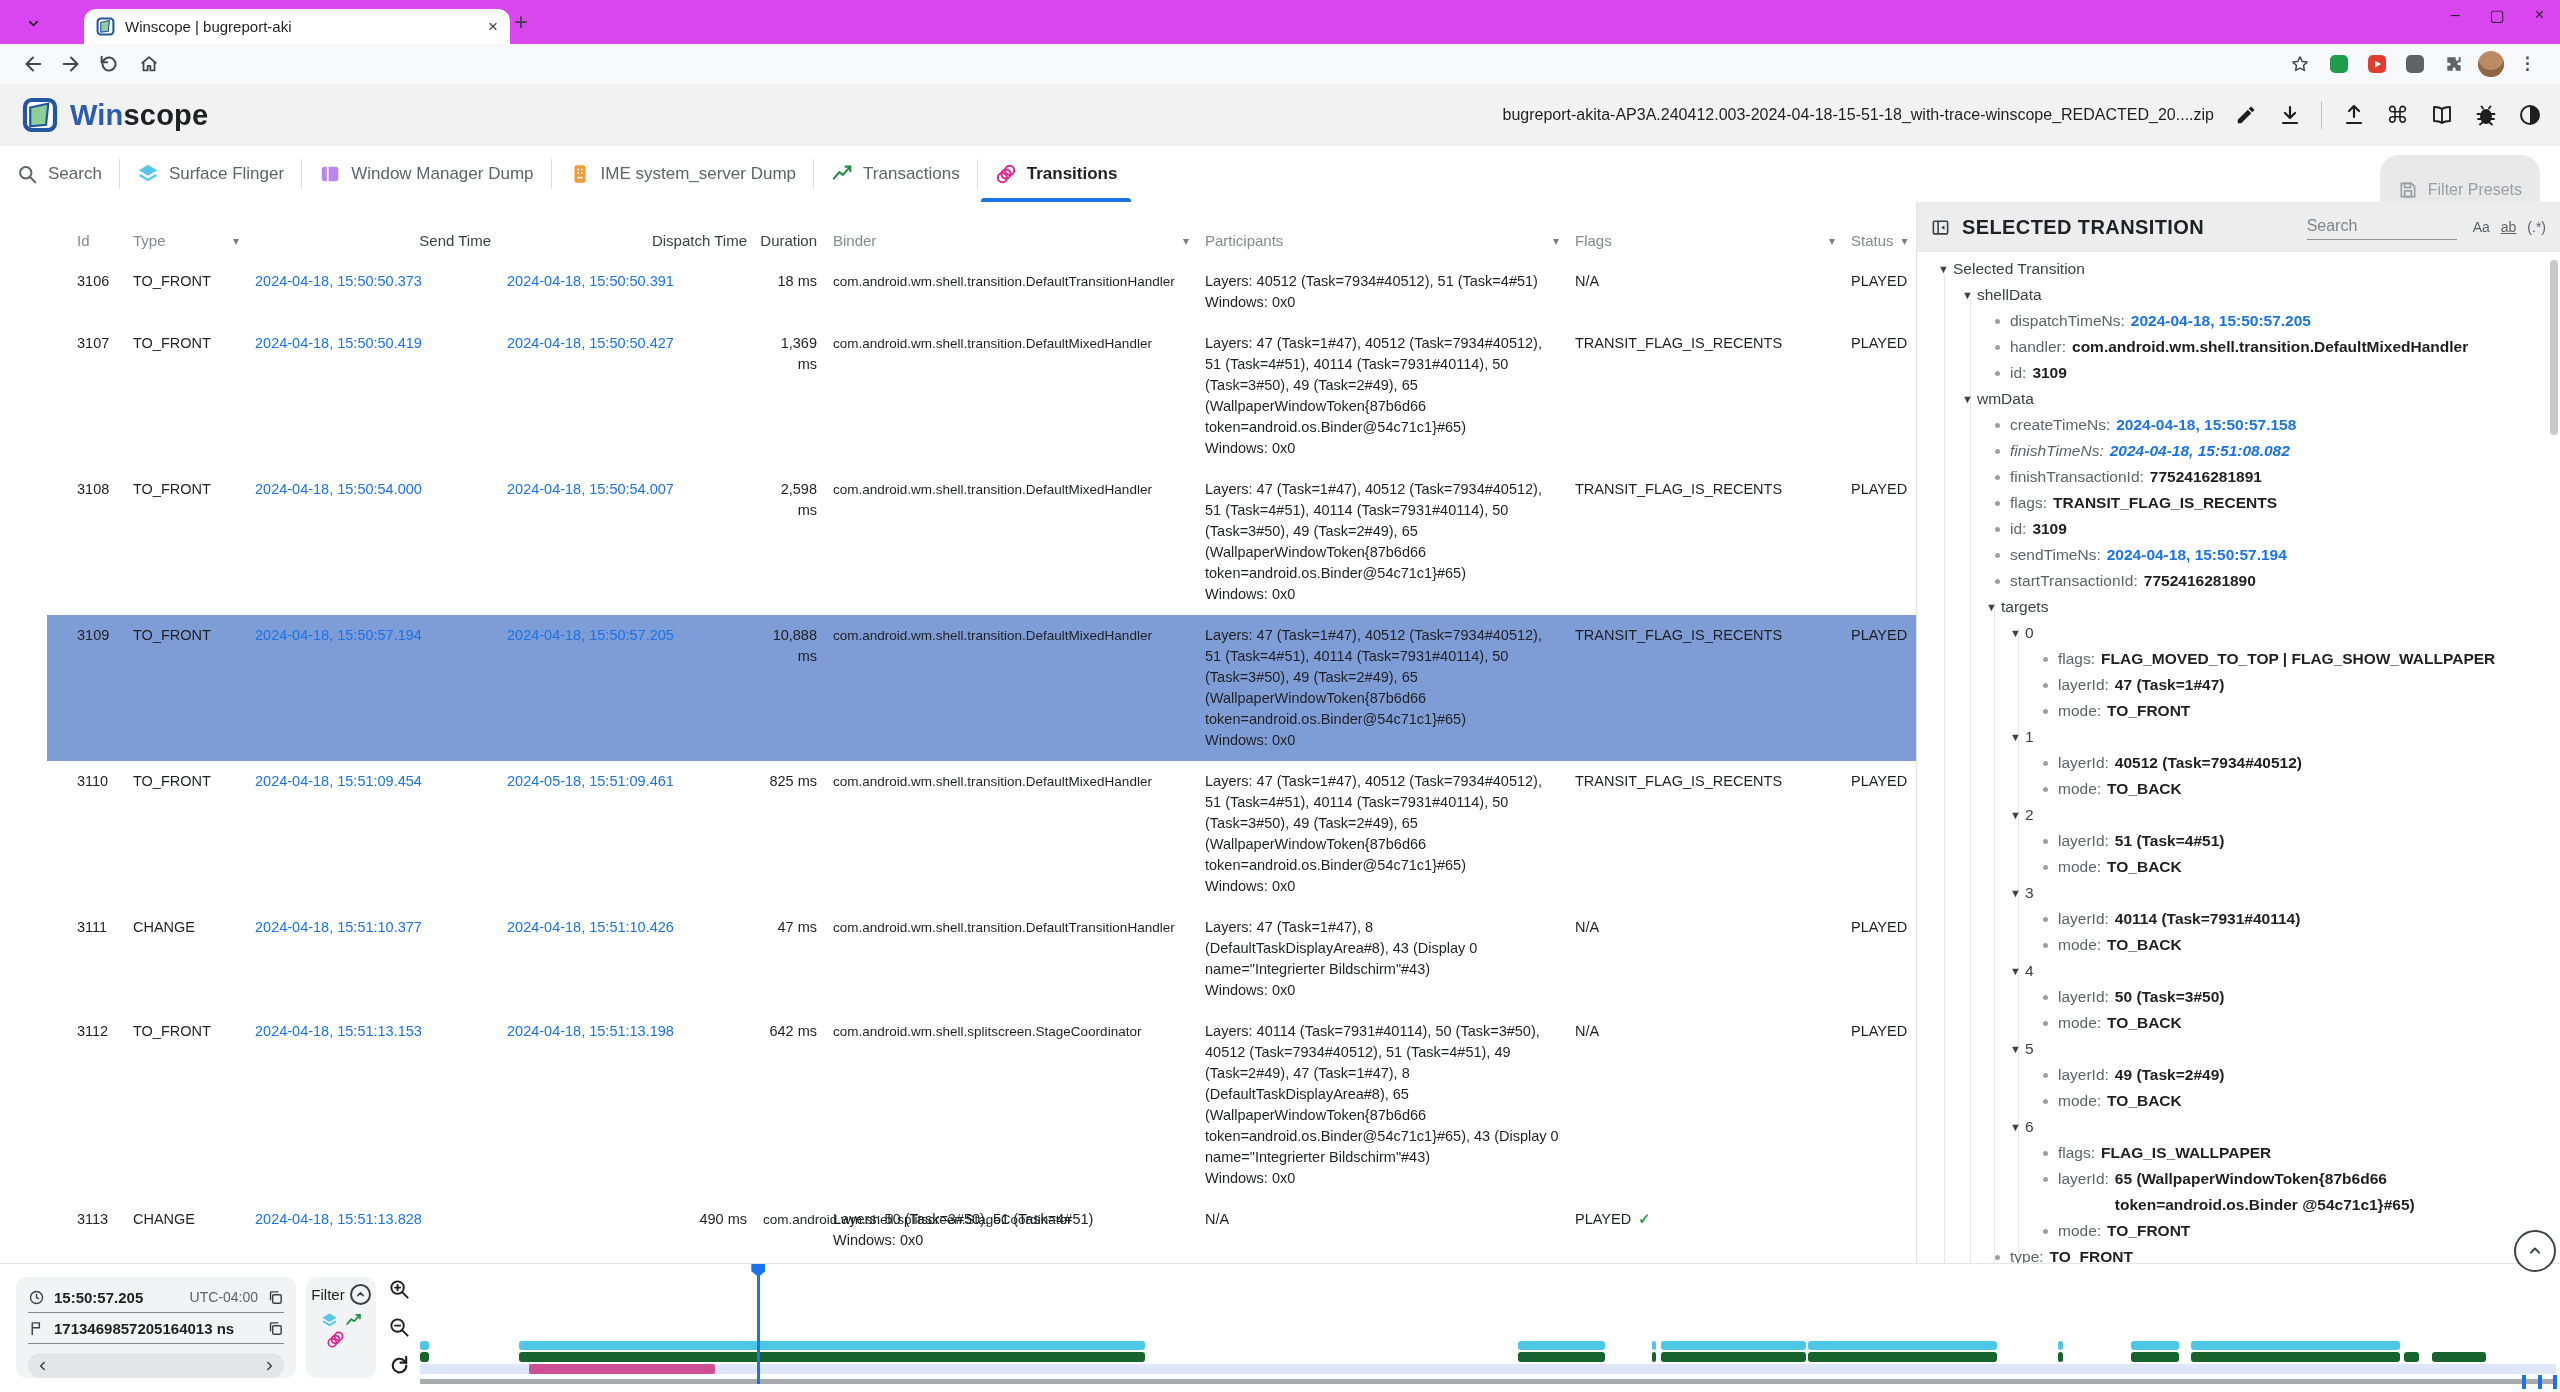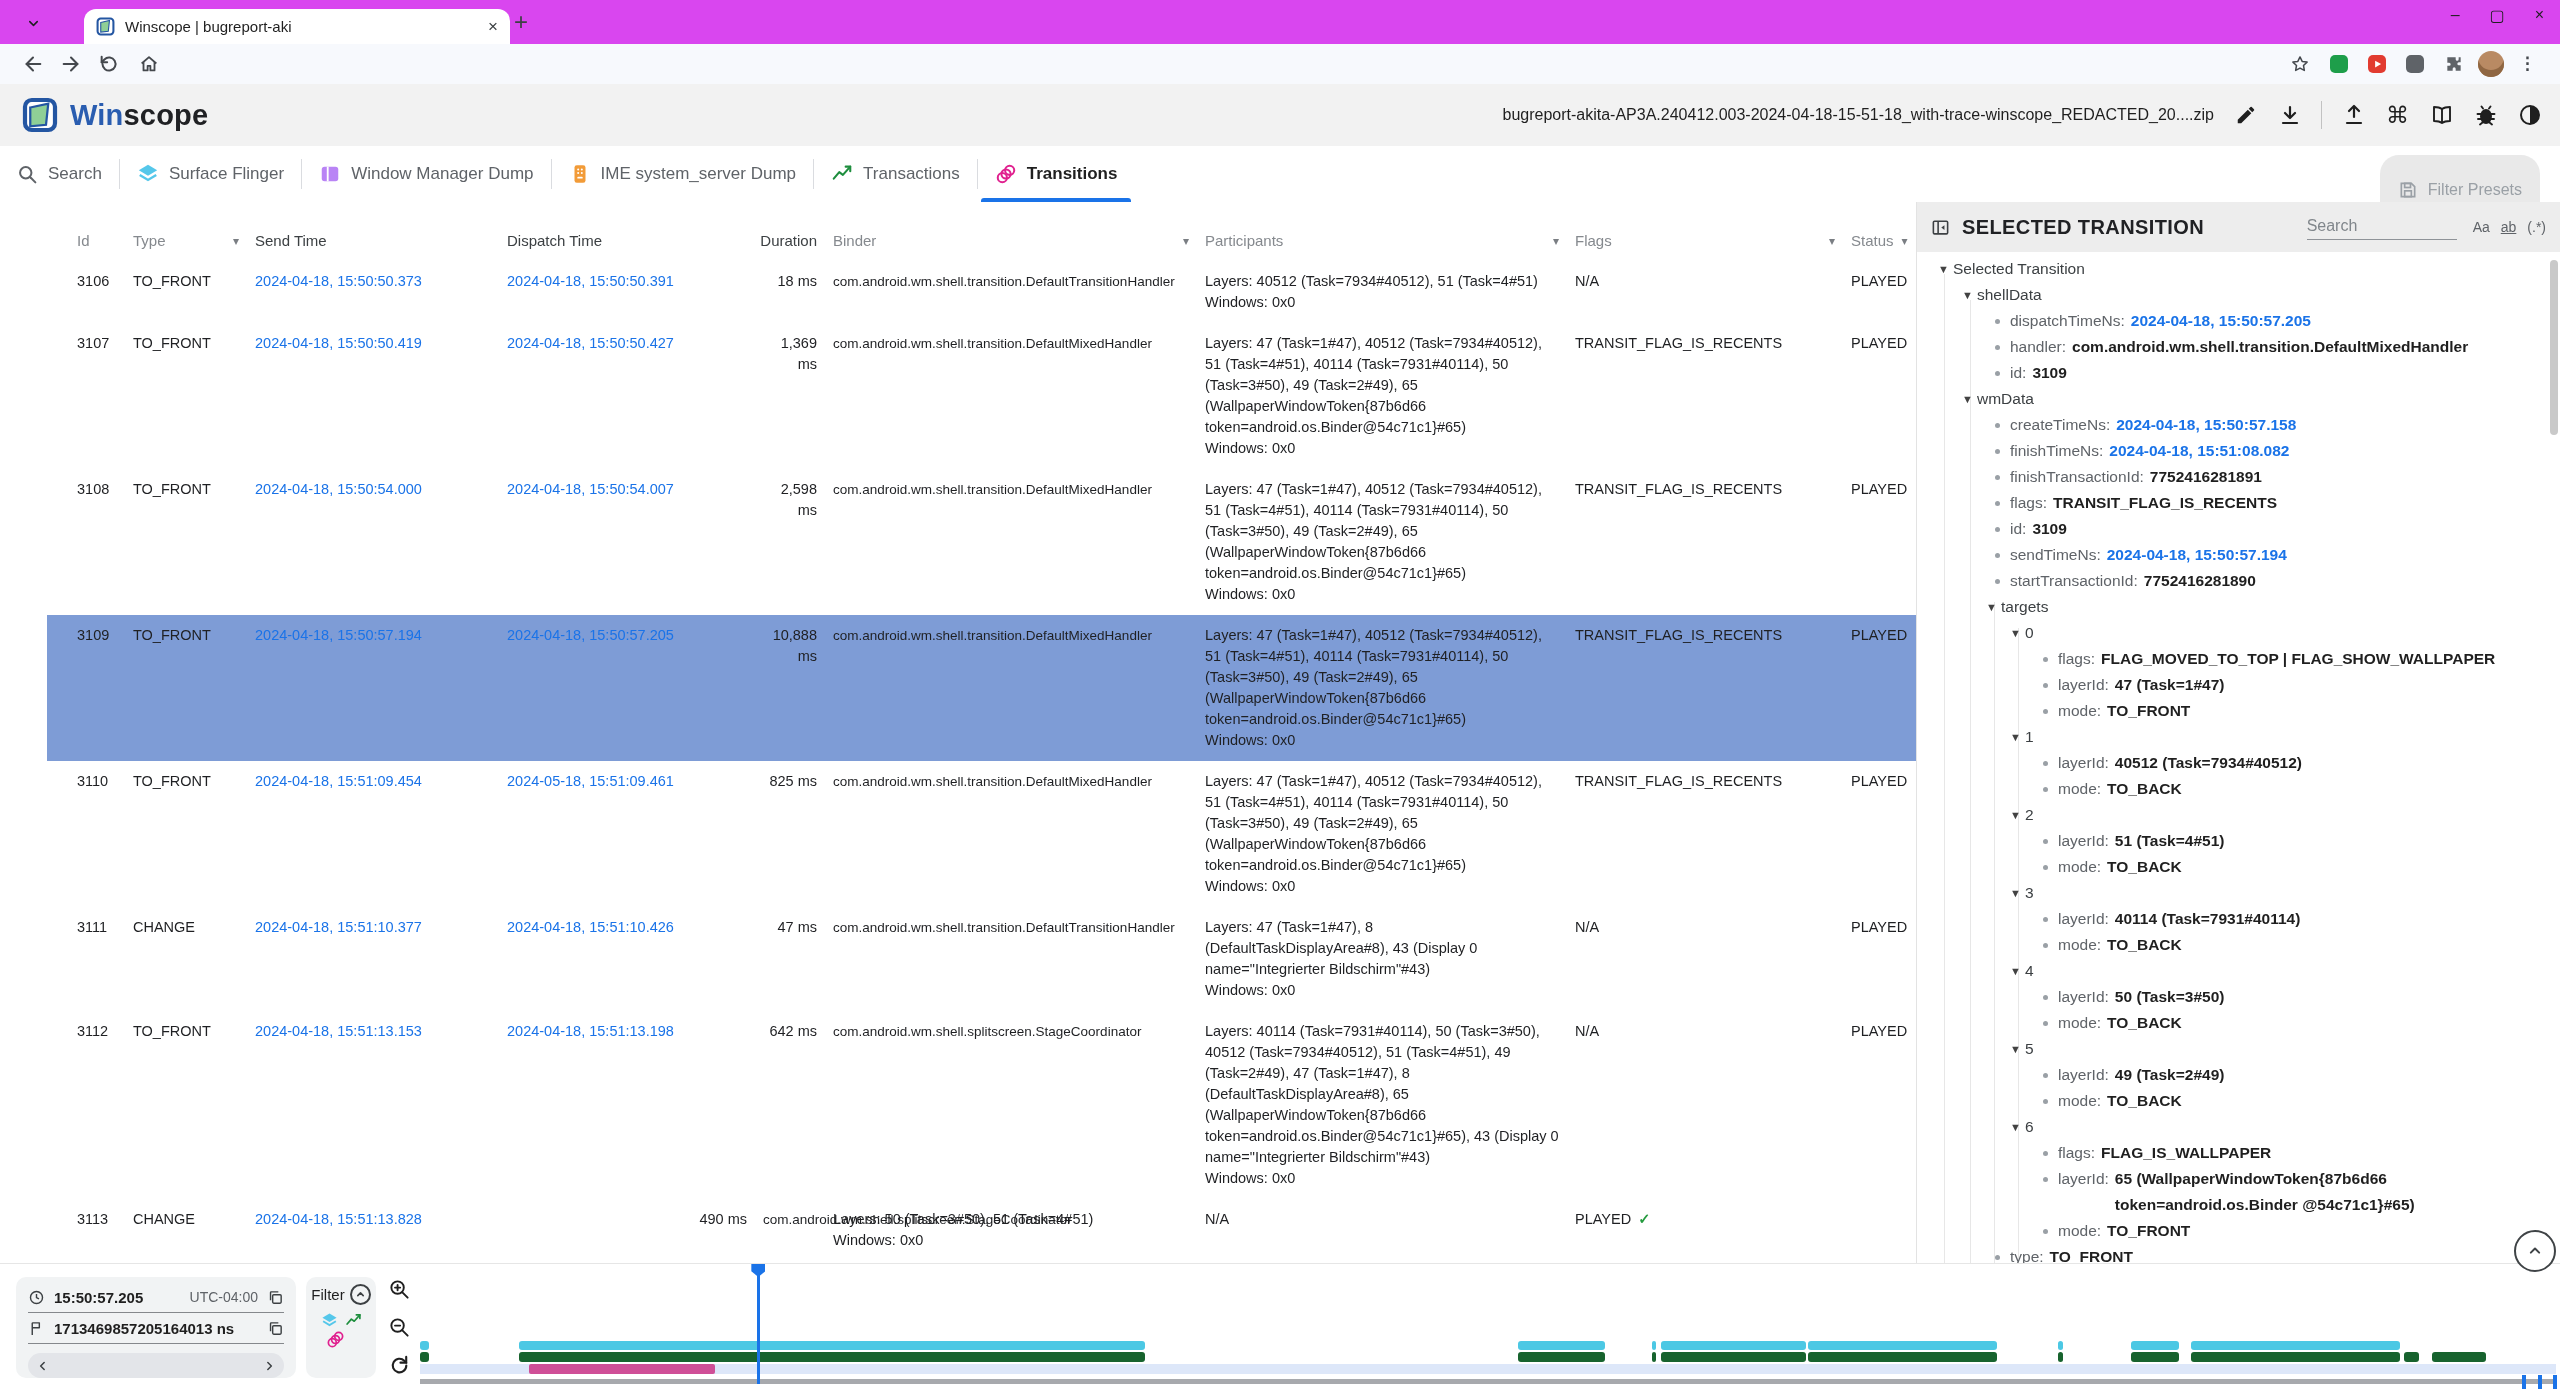--- a/index.html
+++ b/index.html
@@ -41,21 +41,21 @@
   .ttab.active::after{content:"";position:absolute;left:3px;right:3px;bottom:0;height:4px;background:#1a73e8;border-radius:3px 3px 0 0;}
   .tdiv{width:1px;height:30px;background:#dadce0;flex:none;}
   .filterpresets{position:absolute;right:20px;top:9px;height:38px;border-radius:19px;background:#e9e9e9;color:#9aa0a6;display:flex;align-items:center;gap:10px;padding:16px 18px;font-size:16px;}
 
   
   .main{position:absolute;left:0;top:202px;right:0;bottom:129px;}
   .table-wrap{position:absolute;left:0;top:0;bottom:0;width:1916px;overflow:hidden;background:#fff;margin-left:47px;}
   .thead,.tr{display:grid;grid-template-columns:56px 122px 252px 256px 70px 372px 370px 276px 110px;padding-left:30px;}
   .thead{padding-top:30px;padding-bottom:12px;font-size:15px;color:#85898e;}
   .th{display:flex;align-items:center;justify-content:space-between;padding-right:16px;}
-  .th.strong{color:#3c4043;}
+  .th.strong{color:#3c4043;justify-content:flex-end;}
   .th.right{justify-content:flex-end;}
   .th.inline{justify-content:flex-start;gap:8px;}
   .filter-arrow{color:#7a7e83;font-size:12px;}
   .tr{font-size:14.5px;}
   .tr.selected{background:#7e9cd6;}
   .td{padding:10px 16px 10px 0;line-height:21px;color:#1f2023;}
   .td.link{color:#1a73e8;}
   .td.dur{text-align:right;}
   .td.handler{font-size:13.5px;}
   .status-label{margin-right:7px;}
@@ -530,21 +530,21 @@
             </div>
             <div class="trow" style="padding-left: 45px;">
               <span class="tri">▼</span>
               <span class="nlabel">wmData</span>
             </div>
             <div class="trow" style="padding-left: 78px;">
               <div class="bullet"></div>
               <span class="tkey">createTimeNs:</span>
               <span class="tval time">2024-04-18, 15:50:57.158</span>
             </div>
-            <div class="trow" style="padding-left: 78px;">
+            <div class="trow" style="padding-left: 78px; font-style: italic;">
               <div class="bullet"></div>
               <span class="tkey">finishTimeNs:</span>
               <span class="tval time">2024-04-18, 15:51:08.082</span>
             </div>
             <div class="trow" style="padding-left: 78px;">
               <div class="bullet"></div>
               <span class="tkey">finishTransactionId:</span>
               <span class="tval">7752416281891</span>
             </div>
             <div class="trow" style="padding-left: 78px;">

